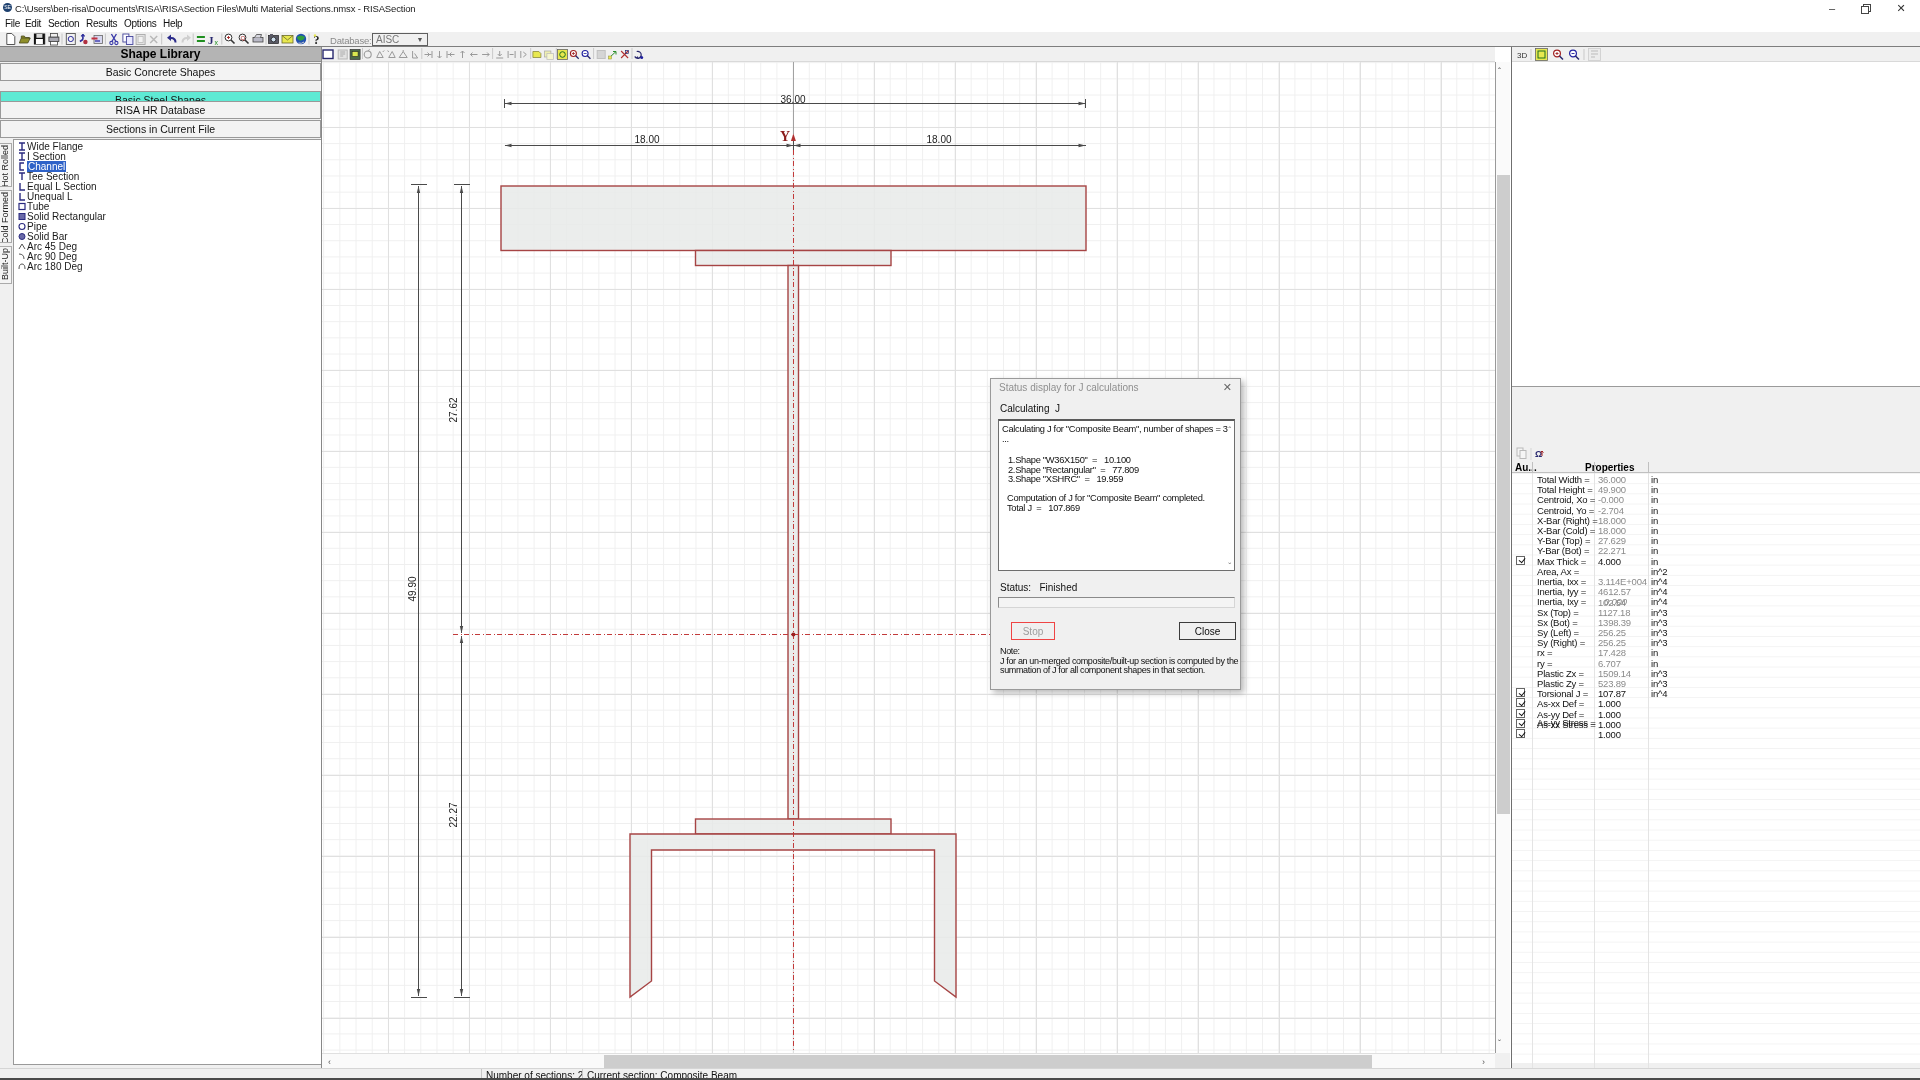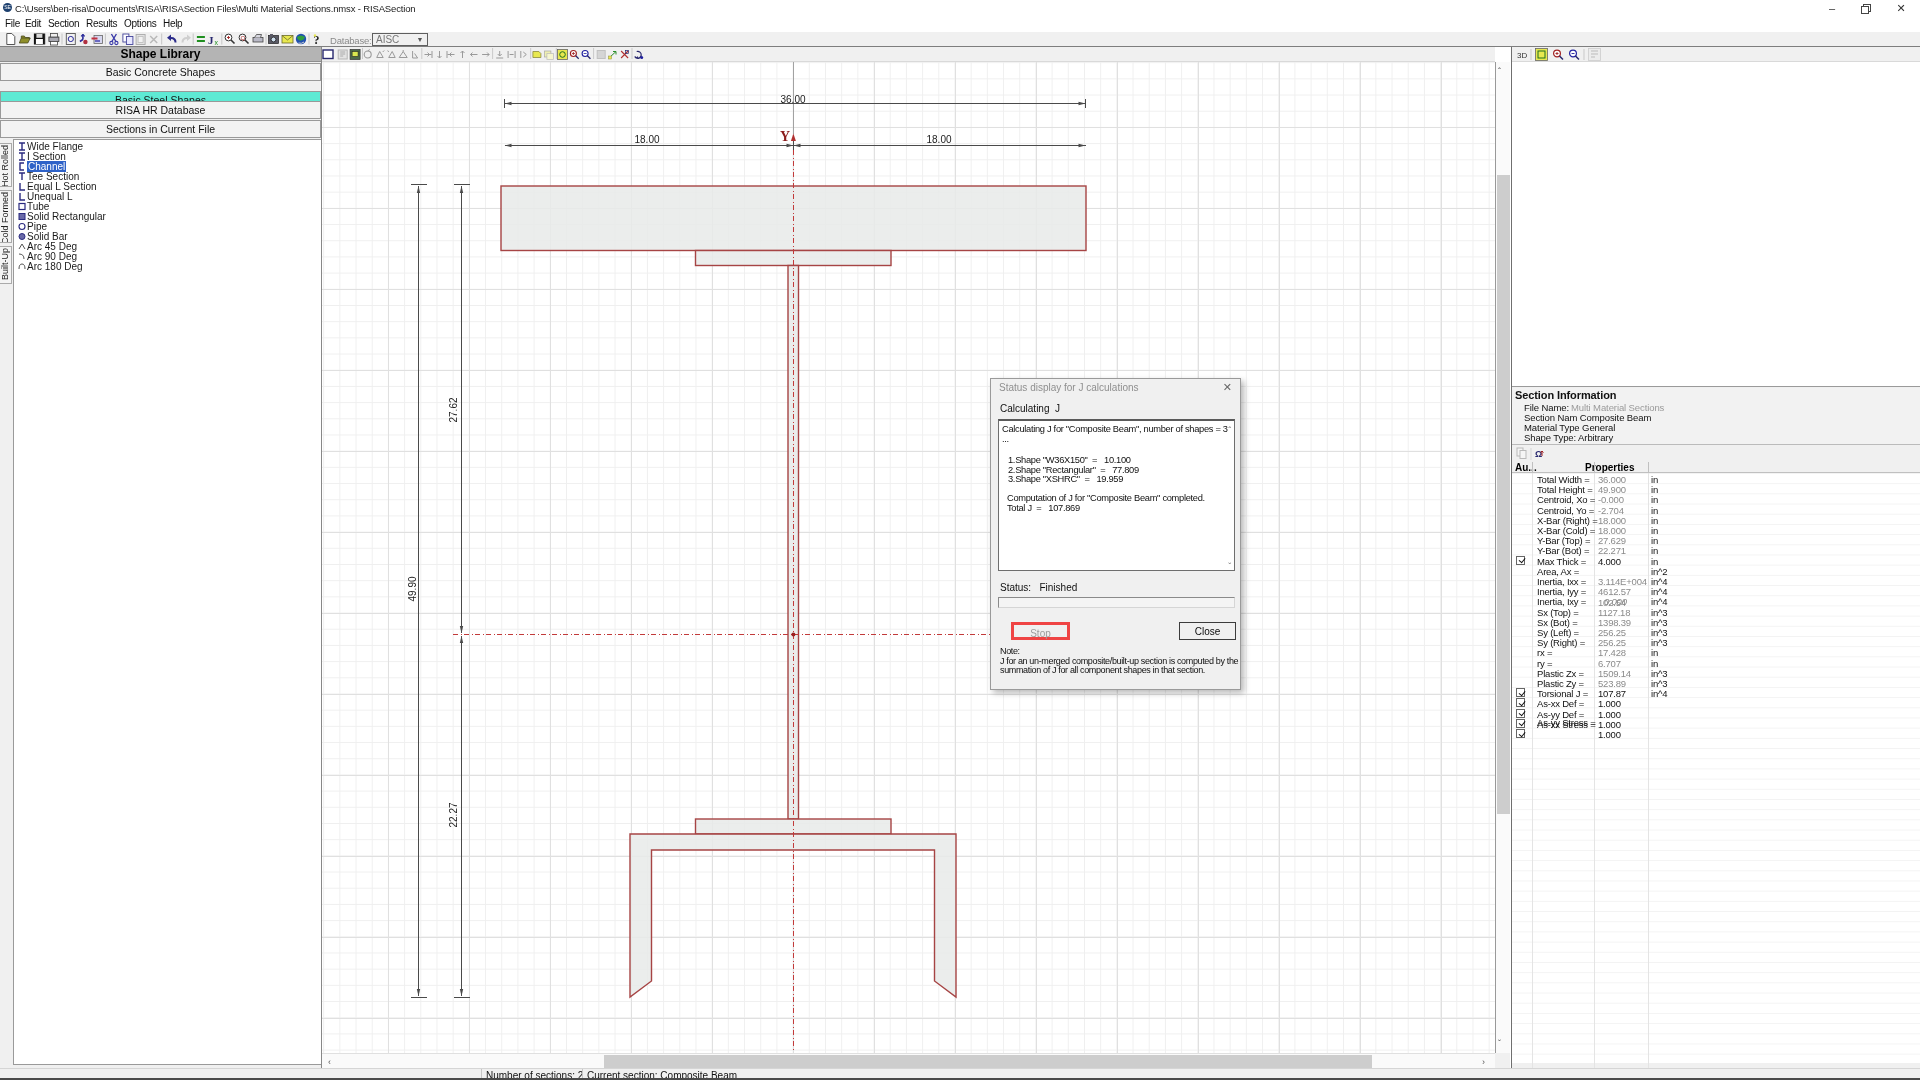--- a/index.html
+++ b/index.html
@@ -450,28 +450,20 @@
           <path d="M4.5 6.5 h3" stroke="#2020a0" stroke-width="0.9"></path>
         </g>
         <line x1="70" y1="2" x2="70" y2="13" stroke="#c9c9c9"></line>
         <g transform="translate(74,0)">
           <rect x="0.5" y="1.5" width="12" height="12" fill="#ececec" stroke="#ccc" stroke-width="0.8"></rect>
           <path d="M3 4 h7 M3 7 h7 M3 10 h4" stroke="#bbb" stroke-width="1"></path>
         </g>
       </svg>
     </div>
  <div id="r3d"></div>
- <div id="secinfo">
-  <b style="position:absolute;left:3px;top:1px;">Section Information</b>
-  <span style="position:absolute;left:12px;top:14px;">File Name:</span>
-      <span style="position:absolute;left:59px;top:14px;color:#9a9a9a;">Multi Material Sections</span>
-  <span style="position:absolute;left:12px;top:24px;">Section Nam Composite Beam</span>
-  <span style="position:absolute;left:12px;top:34px;">Material Type General</span>
-  <span style="position:absolute;left:12px;top:44px;">Shape Type: Arbitrary</span>
- </div>
  <div id="ptool">
       <svg width="60" height="16" style="position:absolute;left:2px;top:0">
         <g transform="translate(2,1)">
           <rect x="1" y="1" width="6" height="8" fill="#f5f5f5" stroke="#b9b9b9"></rect>
           <rect x="4" y="3.5" width="6" height="8" fill="#f5f5f5" stroke="#b9b9b9"></rect>
         </g>
         <line x1="17" y1="2" x2="17" y2="14" stroke="#d5d5d5"></line>
         <g transform="translate(20,1)">
           <text x="1" y="10" font-size="9" font-weight="bold" fill="#27276e">Ω</text>
           <path d="M8 9 l0 -5 M8 4 l-1.5 1.5 M8 4 l1.5 1.5" stroke="#a02020" stroke-width="1" fill="none"></path>
@@ -582,21 +574,21 @@
   <div style="top:34px;left:9px;">1.Shape "W36X150"&nbsp;&nbsp;=&nbsp;&nbsp;&nbsp;10.100</div>
   <div style="top:43.5px;left:9px;">2.Shape "Rectangular"&nbsp;&nbsp;=&nbsp;&nbsp;&nbsp;77.809</div>
   <div style="top:53px;left:9px;">3.Shape "XSHRC"&nbsp;&nbsp;=&nbsp;&nbsp;&nbsp;19.959</div>
   <div style="top:72px;left:8px;">Computation of J for "Composite Beam" completed.</div>
   <div style="top:81.5px;left:8px;">Total J&nbsp;&nbsp;=&nbsp;&nbsp;&nbsp;107.869</div>
   <div style="top:4px;right:3px;left:auto;color:#777;font-size:9px;">ˆ</div>
   <div style="top:140px;right:3px;left:auto;color:#777;font-size:9px;">ˇ</div>
  </div>
  <div id="dstatus">Status:&nbsp;&nbsp;&nbsp;Finished</div>
  <div id="dprog"></div>
- <div class="dbtn" style="left:20px;width:59px;background:#f0f0f0;border:3px solid #ef4444;color:#9d9d9d;">Stop</div>
+ <div class="dbtn" style="left:20px;width:44px;background:#f0f0f0;border:1px solid #ef4444;color:#9d9d9d;">Stop</div>
  <div class="dbtn" style="left:188px;width:57px;background:#f0f0f0;border:1px solid #3c3c3c;color:#0a0a0a;">Close</div>
  <div id="dnote">Note:<br>J for an un-merged composite/built-up section is computed by the<br>summation of J for all component shapes in that section.</div>
 </div>
 
 <div id="statusbar">
  <div class="sep" style="left:481px;"></div>
  <span style="position:absolute;left:486px;top:1px;">Number of sections: 2</span>
  <div class="sep" style="left:582px;"></div>
  <span style="position:absolute;left:587px;top:1px;">Current section: Composite Beam</span>
 </div>

